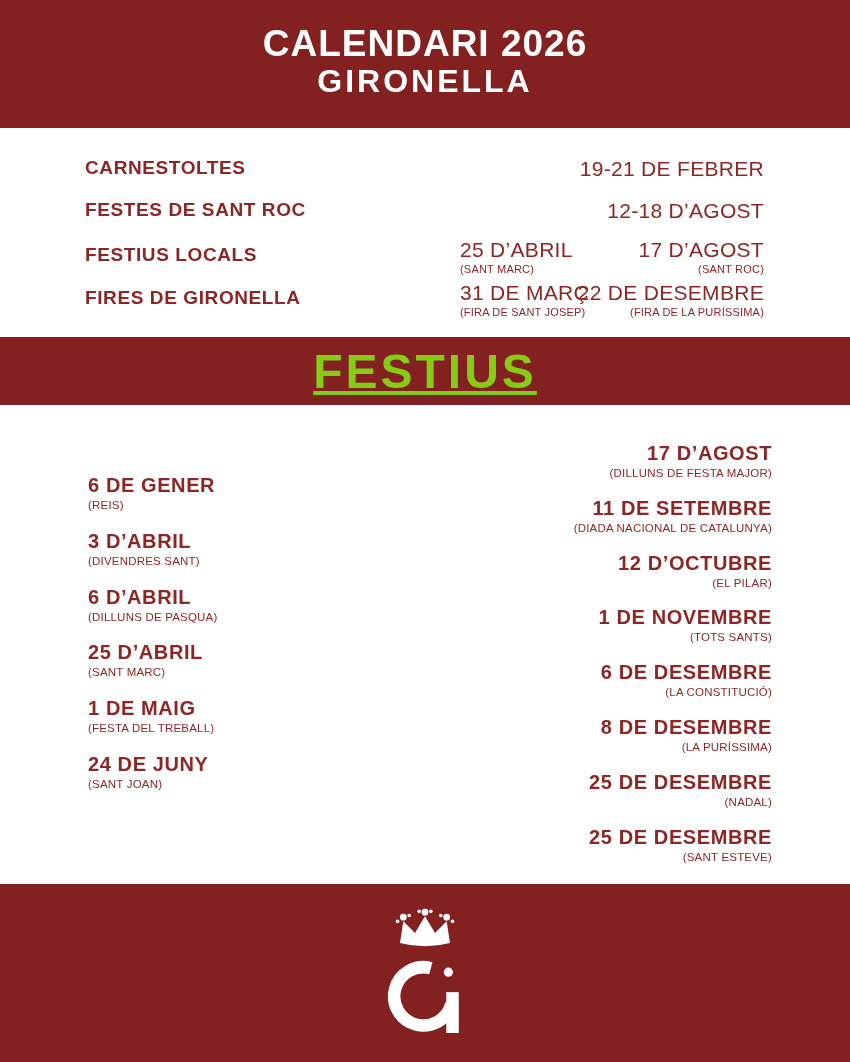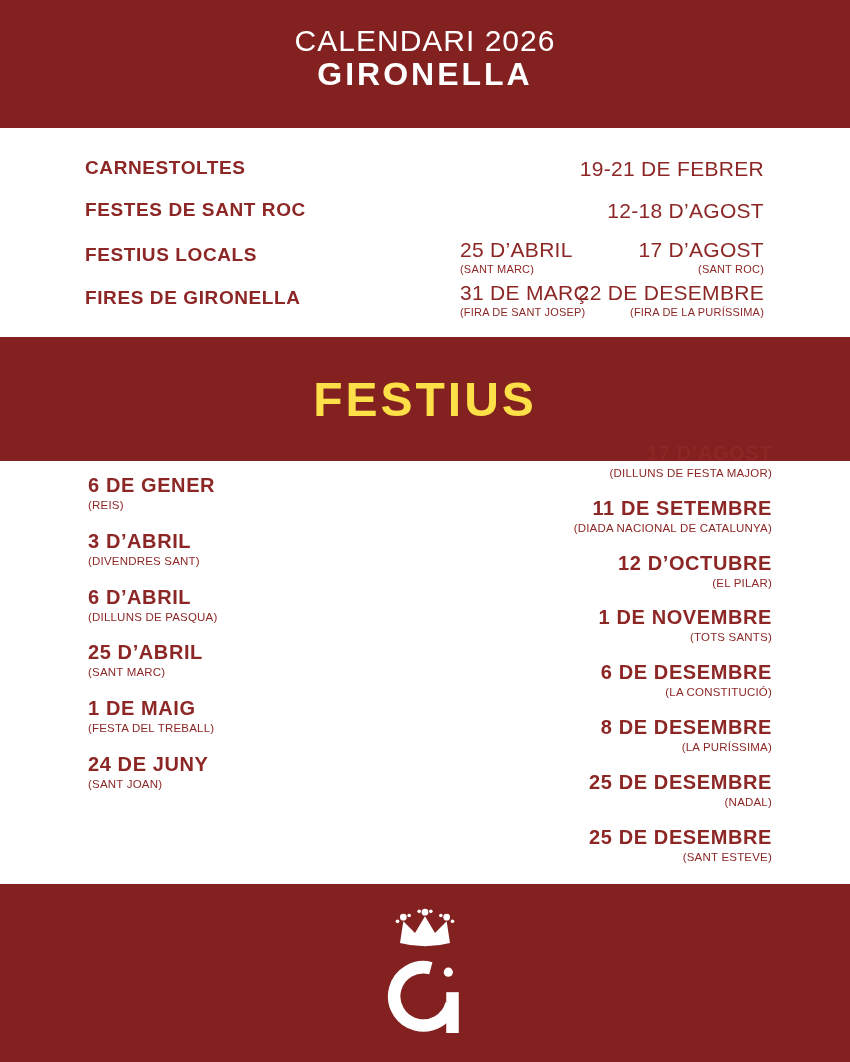--- a/index.html
+++ b/index.html
@@ -13,41 +13,41 @@
     color: #8c2726;
   }
 
   
   .header {
     position: absolute; left: 0; top: 0; width: 850px; height: 128px;
     background: #832120; color: #ffffff; text-align: center;
   }
   .header-title {
     margin-top: 25px;
-    font-size: 30px; font-weight: 400; letter-spacing: 1px; line-height: 1.05;
+    font-size: 37px; font-weight: 700; letter-spacing: 1px; line-height: 1.05;
   }
   .header-subtitle {
     font-size: 32px; font-weight: 700; letter-spacing: 3px; line-height: 1.1;
   }
 
   
   .events { position: absolute; left: 85px; right: 78px; top: 128px; height: 177px; }
   .ev-row { position: absolute; left: 0; right: 0; height: 30px; }
   .ev-label { position: absolute; left: 0; top: 0; font-size: 19px; font-weight: 700; letter-spacing: 0.6px; white-space: nowrap; }
   .ev-mid   { position: absolute; left: 375px; top: -6px; text-align: left; }
   .ev-right { position: absolute; right: 8px;  top: 0; text-align: right; }
   .ev-right.two-line { top: -6px; }
   .ev-date { font-size: 21px; font-weight: 400; letter-spacing: 0.3px; line-height: 1.15; white-space: nowrap; }
   .ev-note { font-size: 11px; font-weight: 400; letter-spacing: 0.2px; line-height: 1.2; margin-top: 1px; white-space: nowrap; }
 
   
   .band {
-    position: absolute; left: 0; top: 337px; width: 850px; height: 124px;
-    background: #832120; color: #fde047;
-    display: flex; align-items: center; justify-content: center;
+    position: absolute; left: 0; top: 337px; width: 850px; height: 68px;
+    background: #832120; color: #84cc16;
+    display: flex; align-items: center; justify-content: center; text-decoration: underline;
   }
   .band-title { font-size: 48px; font-weight: 700; letter-spacing: 3px; }
 
   
   .fest-left  { position: absolute; left: 88px;  top: 474px; text-align: left; }
   .fest-right { position: absolute; right: 78px; top: 442px; text-align: right; }
   .f-item { margin-bottom: 17px; }
   .fest-right .f-item { margin-bottom: 16px; }
   .f-date { font-size: 20px; font-weight: 700; letter-spacing: 0.6px; line-height: 1.15; white-space: nowrap; }
   .f-note { font-size: 11.5px; font-weight: 400; letter-spacing: 0.2px; line-height: 1.2; margin-top: 2px; white-space: nowrap; }

